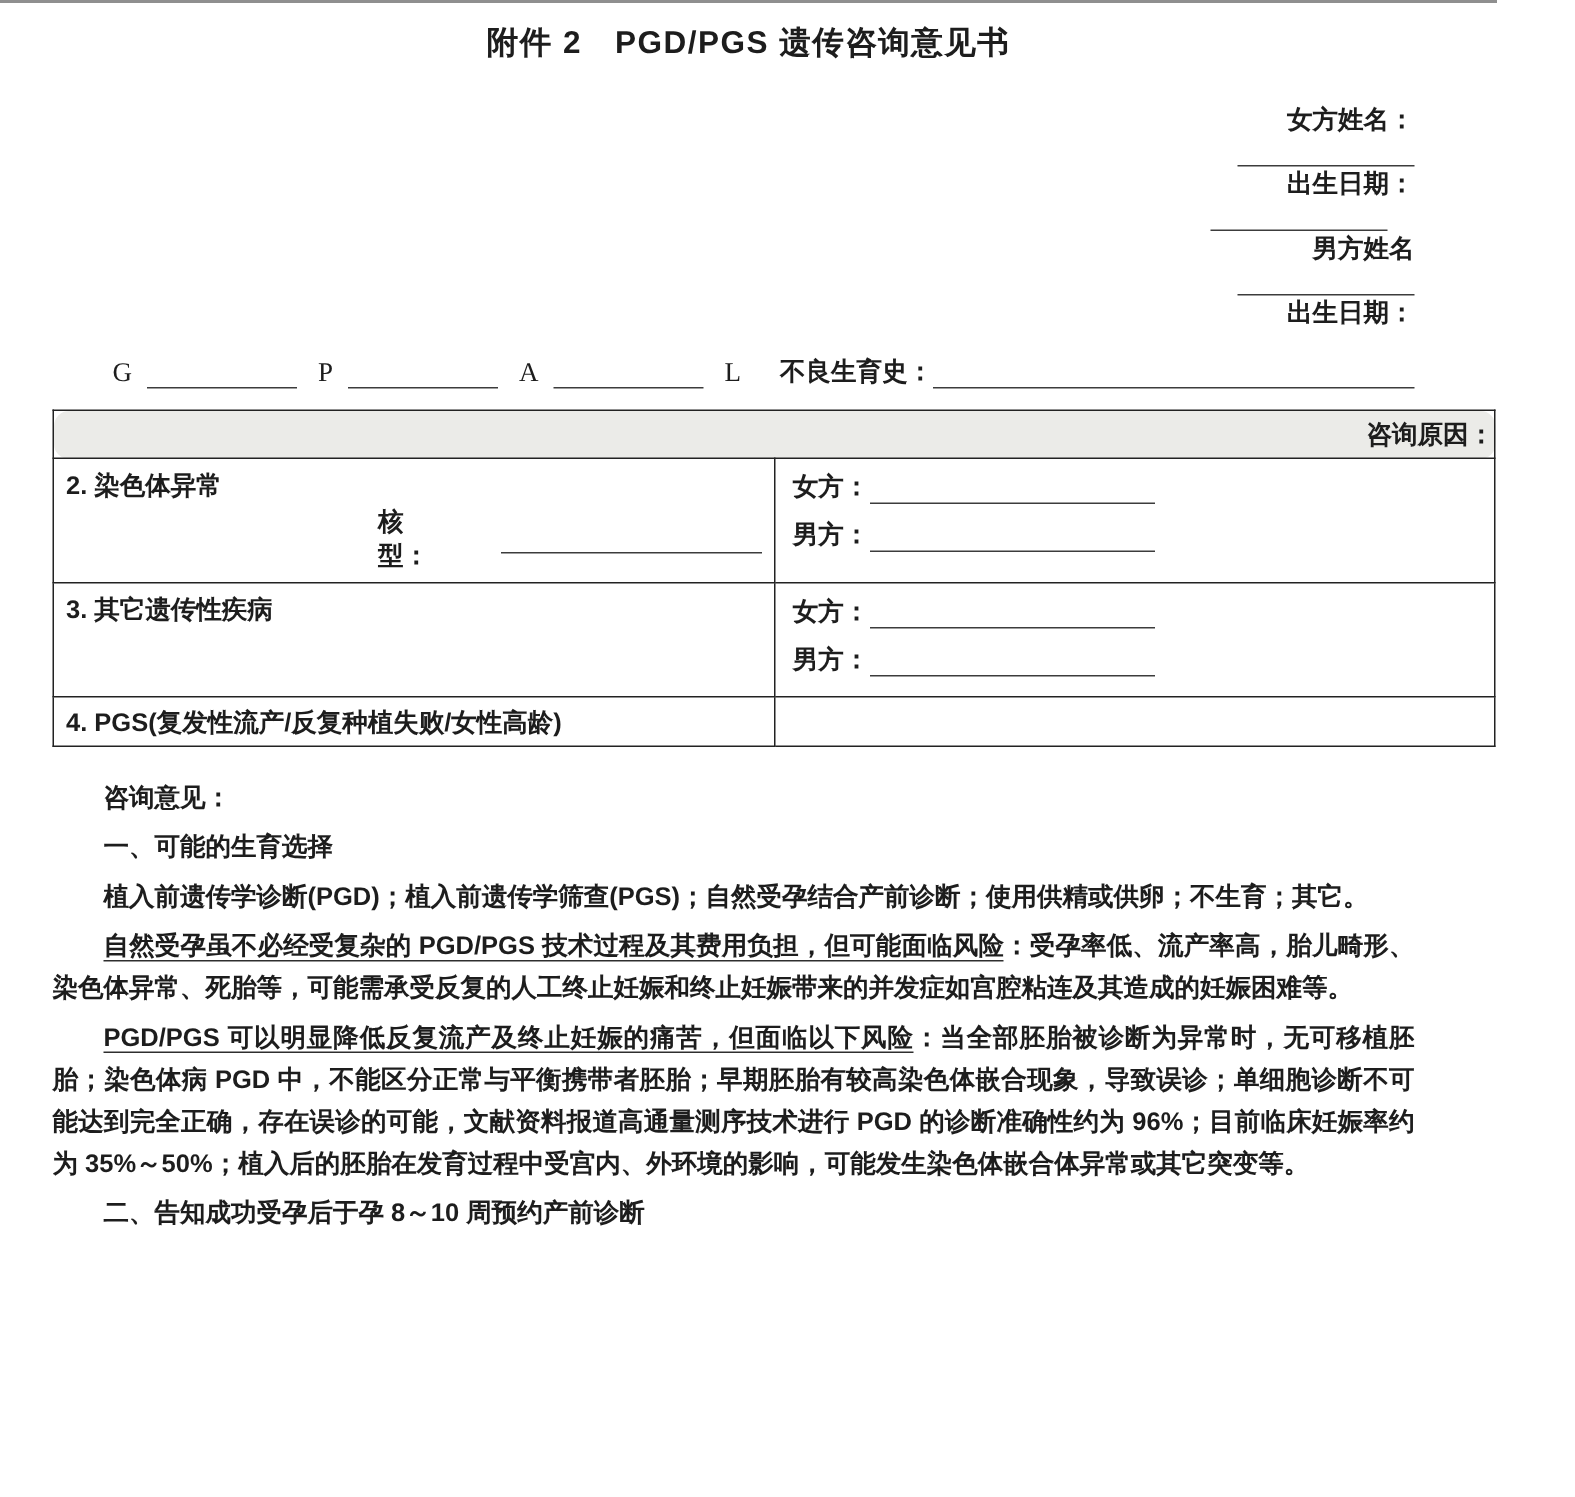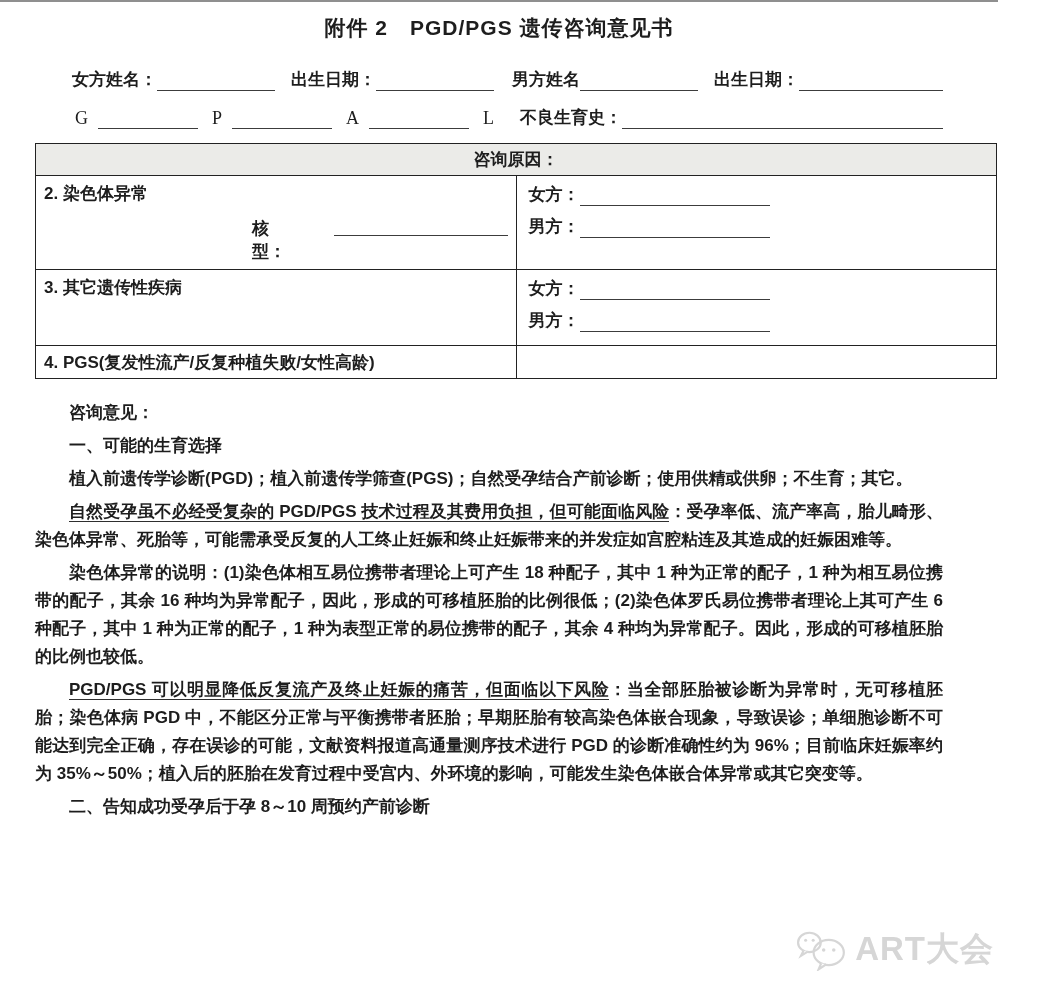--- a/index.html
+++ b/index.html
@@ -4,36 +4,36 @@
 <style>
   html,body{margin:0;padding:0;background:#ffffff;}
   .page{
     width:998px;height:998px;position:relative;overflow:hidden;background:#fff;
     font-family:"Liberation Sans",sans-serif;color:#1d1d1d;
   }
   .top-rule{height:2px;background:#8f8f8f;width:100%;}
   .doc-title{text-align:center;font-size:21px;font-weight:700;margin-top:12px;letter-spacing:1px;}
   
   .field-row{display:flex;align-items:flex-end;margin:0 55px 0 72px;font-size:17px;font-weight:600;white-space:nowrap;}
-  .row1{margin-top:26px;}
+  .row1{margin-top:26px;flex-direction:column;}
   .row2{margin-top:15px;margin-left:75px;}
   .blank{display:inline-block;border-bottom:1.5px solid #3c3c3c;height:19px;}
   .b115{width:118px;} .b112{width:118px;margin-right:18px;} .bflex{flex:1;}
   .serif-letter{font-family:"Liberation Serif",serif;font-weight:400;font-size:18px;}
   .gpal-blank{width:100px;margin:0 14px 0 10px;}
   .gap24{width:26px;display:inline-block;}
   
   table.reason{border-collapse:collapse;margin:14px 0 0 35px;width:962px;table-layout:fixed;}
   table.reason td,table.reason th{border:1.6px solid #222;font-size:17px;font-weight:600;vertical-align:top;}
-  th.thead{background:#ebebe8;text-align:center;padding:4px 12px;height:22px;font-weight:700;}
+  th.thead{background:#ebebe8;text-align:right;padding:4px 0;height:22px;font-weight:700;border-radius:10px;}
   td.reason-cell{width:483px;padding:6px 8px 4px 8px;}
   td.value-cell{padding:4px 0 4px 12px;}
   .cell-line{display:flex;align-items:flex-end;margin:3px 0 9px 0;}
   .cell-blank{width:190px;border-bottom:1.5px solid #3c3c3c;height:18px;display:inline-block;}
-  .karyotype-line{display:flex;align-items:flex-start;margin:12px 0 2px 208px;gap:36px;}
+  .karyotype-line{display:flex;align-items:center;margin:1px 0 2px 208px;gap:36px;}
   .karyo-blank{width:195px;border-bottom:1.5px solid #3c3c3c;height:18px;display:inline-block;}
   tr.short-row td{height:28px;vertical-align:middle;padding-top:2px;padding-bottom:2px;}
   
   .content{margin:20px 55px 0 35px;font-size:17px;font-weight:600;line-height:28px;text-align:justify;}
   .content p{margin:0 0 5px 0;text-indent:2em;}
   .content p.hline{font-weight:700;}
   .u{border-bottom:1.6px solid #2e2e2e;margin-top:20px;}
   .inline-blank{display:inline-block;border-bottom:1.5px solid #3c3c3c;height:17px;vertical-align:baseline;}
   .ob1{width:600px;} .ob2{width:95px;}
   
@@ -116,35 +116,17 @@
       <td class="value-cell"></td>
     </tr>
   </tbody>
     </table>
 
   <div class="content">
     <p class="hline">咨询意见：</p>
     <p class="hline">一、可能的生育选择</p>
     <p>植入前遗传学诊断(PGD)；植入前遗传学筛查(PGS)；自然受孕结合产前诊断；使用供精或供卵；不生育；其它。</p>
     <p><span class="u">自然受孕虽不必经受复杂的 PGD/PGS 技术过程及其费用负担，但可能面临风险</span><span>：受孕率低、流产率高，胎儿畸形、染色体异常、死胎等，可能需承受反复的人工终止妊娠和终止妊娠带来的并发症如宫腔粘连及其造成的妊娠困难等。</span></p>
-    <p>染色体异常的说明：(1)染色体相互易位携带者理论上可产生 18 种配子，其中 1 种为正常的配子，1 种为相互易位携带的配子，其余 16 种均为异常配子，因此，形成的可移植胚胎的比例很低；(2)染色体罗氏易位携带者理论上其可产生 6 种配子，其中 1 种为正常的配子，1 种为表型正常的易位携带的配子，其余 4 种均为异常配子。因此，形成的可移植胚胎的比例也较低。</p>
     <p><span class="u">PGD/PGS 可以明显降低反复流产及终止妊娠的痛苦，但面临以下风险</span><span>：当全部胚胎被诊断为异常时，无可移植胚胎；染色体病 PGD 中，不能区分正常与平衡携带者胚胎；早期胚胎有较高染色体嵌合现象，导致误诊；单细胞诊断不可能达到完全正确，存在误诊的可能，文献资料报道高通量测序技术进行 PGD 的诊断准确性约为 96%；目前临床妊娠率约为 35%～50%；植入后的胚胎在发育过程中受宫内、外环境的影响，可能发生染色体嵌合体异常或其它突变等。</span></p>
     <p class="hline">二、告知成功受孕后于孕 8～10 周预约产前诊断</p>
   </div>
 
-  <div class="watermark">
-    <svg width="54" height="42" viewBox="0 0 64 50">
-      <g fill="none" stroke="#d6d6d6" stroke-width="2.6">
-        <ellipse cx="17" cy="16" rx="13.5" ry="11.5"></ellipse>
-        <path d="M10 26 L7 32 L15 27" fill="#ffffff" stroke="#d6d6d6"></path>
-        <ellipse cx="40" cy="28" rx="18" ry="15"></ellipse>
-        <path d="M31 41 L28 48 L37 42" fill="#ffffff" stroke="#d6d6d6"></path>
-      </g>
-      <g fill="#d6d6d6">
-        <circle cx="12.5" cy="13.5" r="1.8"></circle>
-          <circle cx="21.5" cy="13.5" r="1.8"></circle>
-        <circle cx="34" cy="25" r="2.1"></circle>
-          <circle cx="46" cy="25" r="2.1"></circle>
-      </g>
-    </svg>
-    <span>ART大会</span>
-  </div>
 </div>
 
 </body></html>

